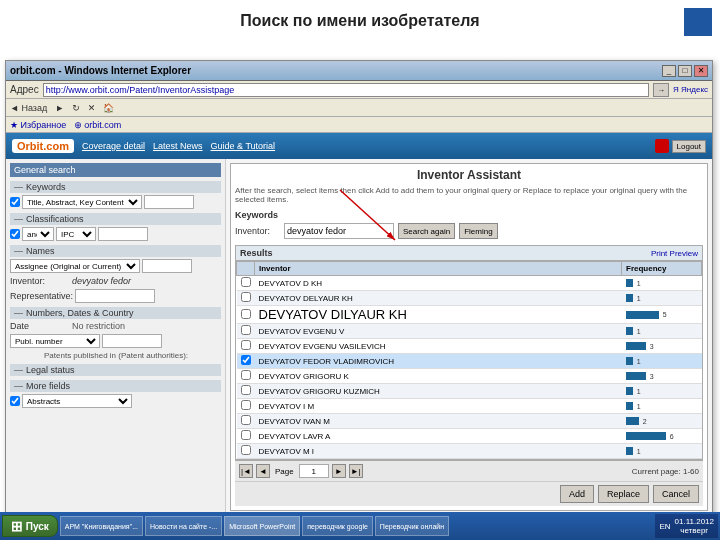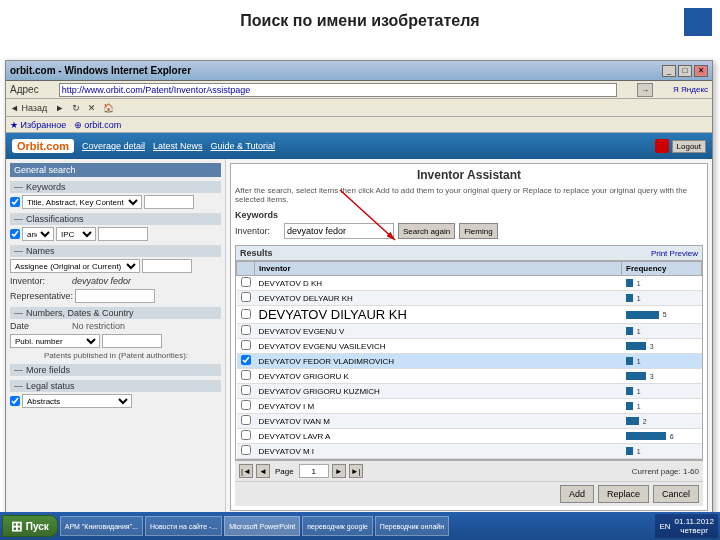--- a/index.html
+++ b/index.html
@@ -88,21 +88,21 @@
     }
 
     
     .browser-address-bar {
       background: #ece9d8;
       height: 18px;
       display: flex;
       align-items: center;
       padding: 0 4px;
       border-bottom: 1px solid #aaa;
-      gap: 20px;
+      gap: 4px;
     }
     .address-label {
       font-size: 10px;
       color: #333;
     }
     .address-input {
       flex: 1;
       height: 14px;
       border: 1px solid #888;
       background: #fff;
@@ -652,24 +652,24 @@
       <div class="field-row">
         <select class="field-select" style="width:90px;">
           <option>Publ. number</option>
         </select>
         <input class="field-input" type="text" style="width: 60px;">
       </div>
 
       <div style="font-size:8px;color:#555;margin:3px 10px;padding-left:24px;">Patents published in (Patent authorities):</div>
 
       <div class="section-header">
+        <span>Legal status</span>
+      </div>
+      <div class="section-header">
         <span>More fields</span>
-      </div>
-      <div class="section-header">
-        <span>Legal status</span>
       </div>
       <div class="field-row">
         <input type="checkbox" class="field-checkbox" checked="" style="">
         <select class="field-select" style="width:110px;">
           <option>Abstracts</option>
         </select>
       </div>
     </div>
 
     <div class="right-panel">

